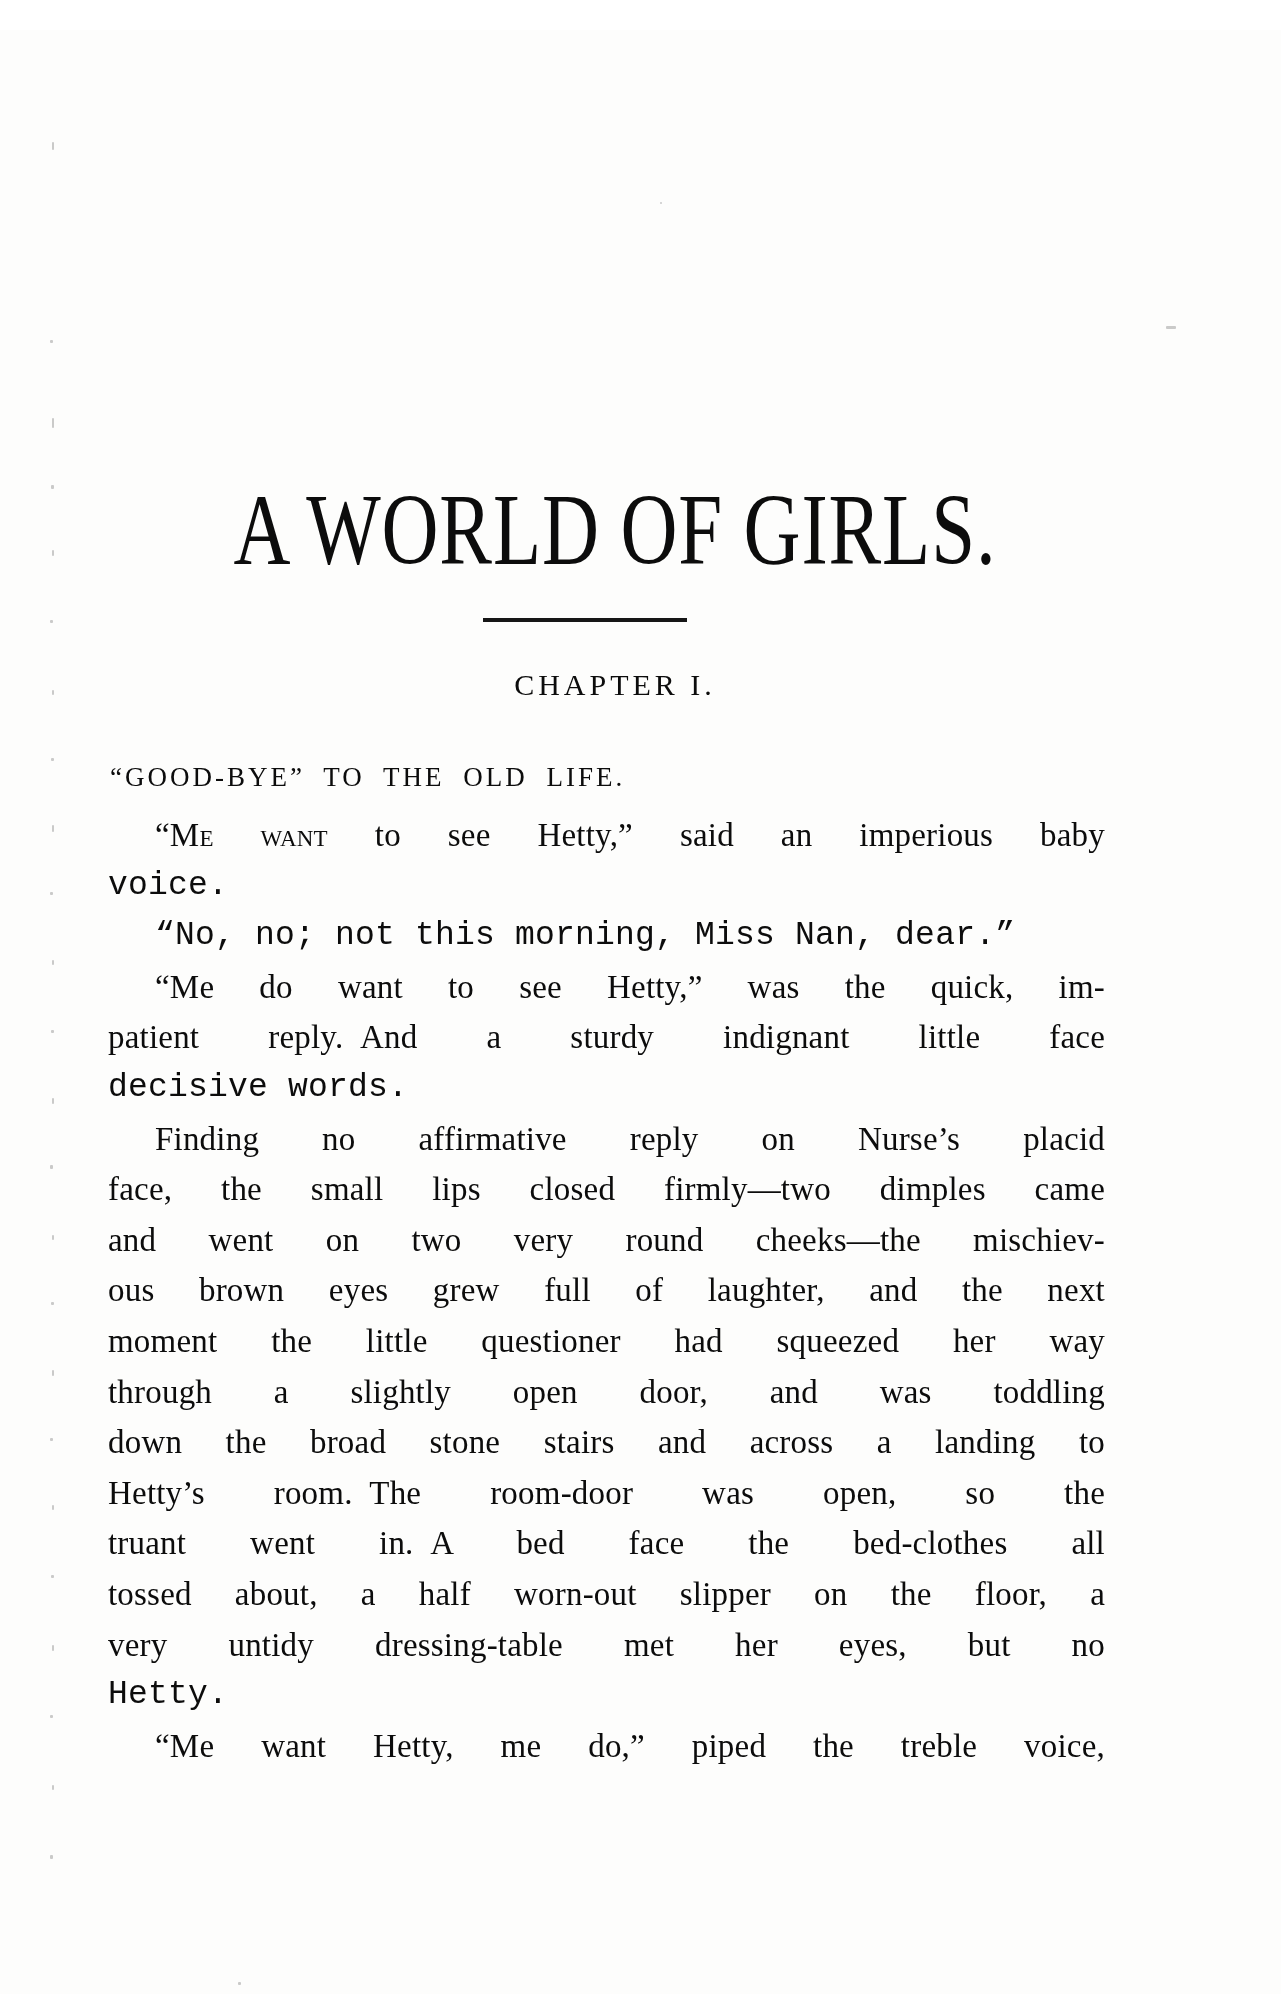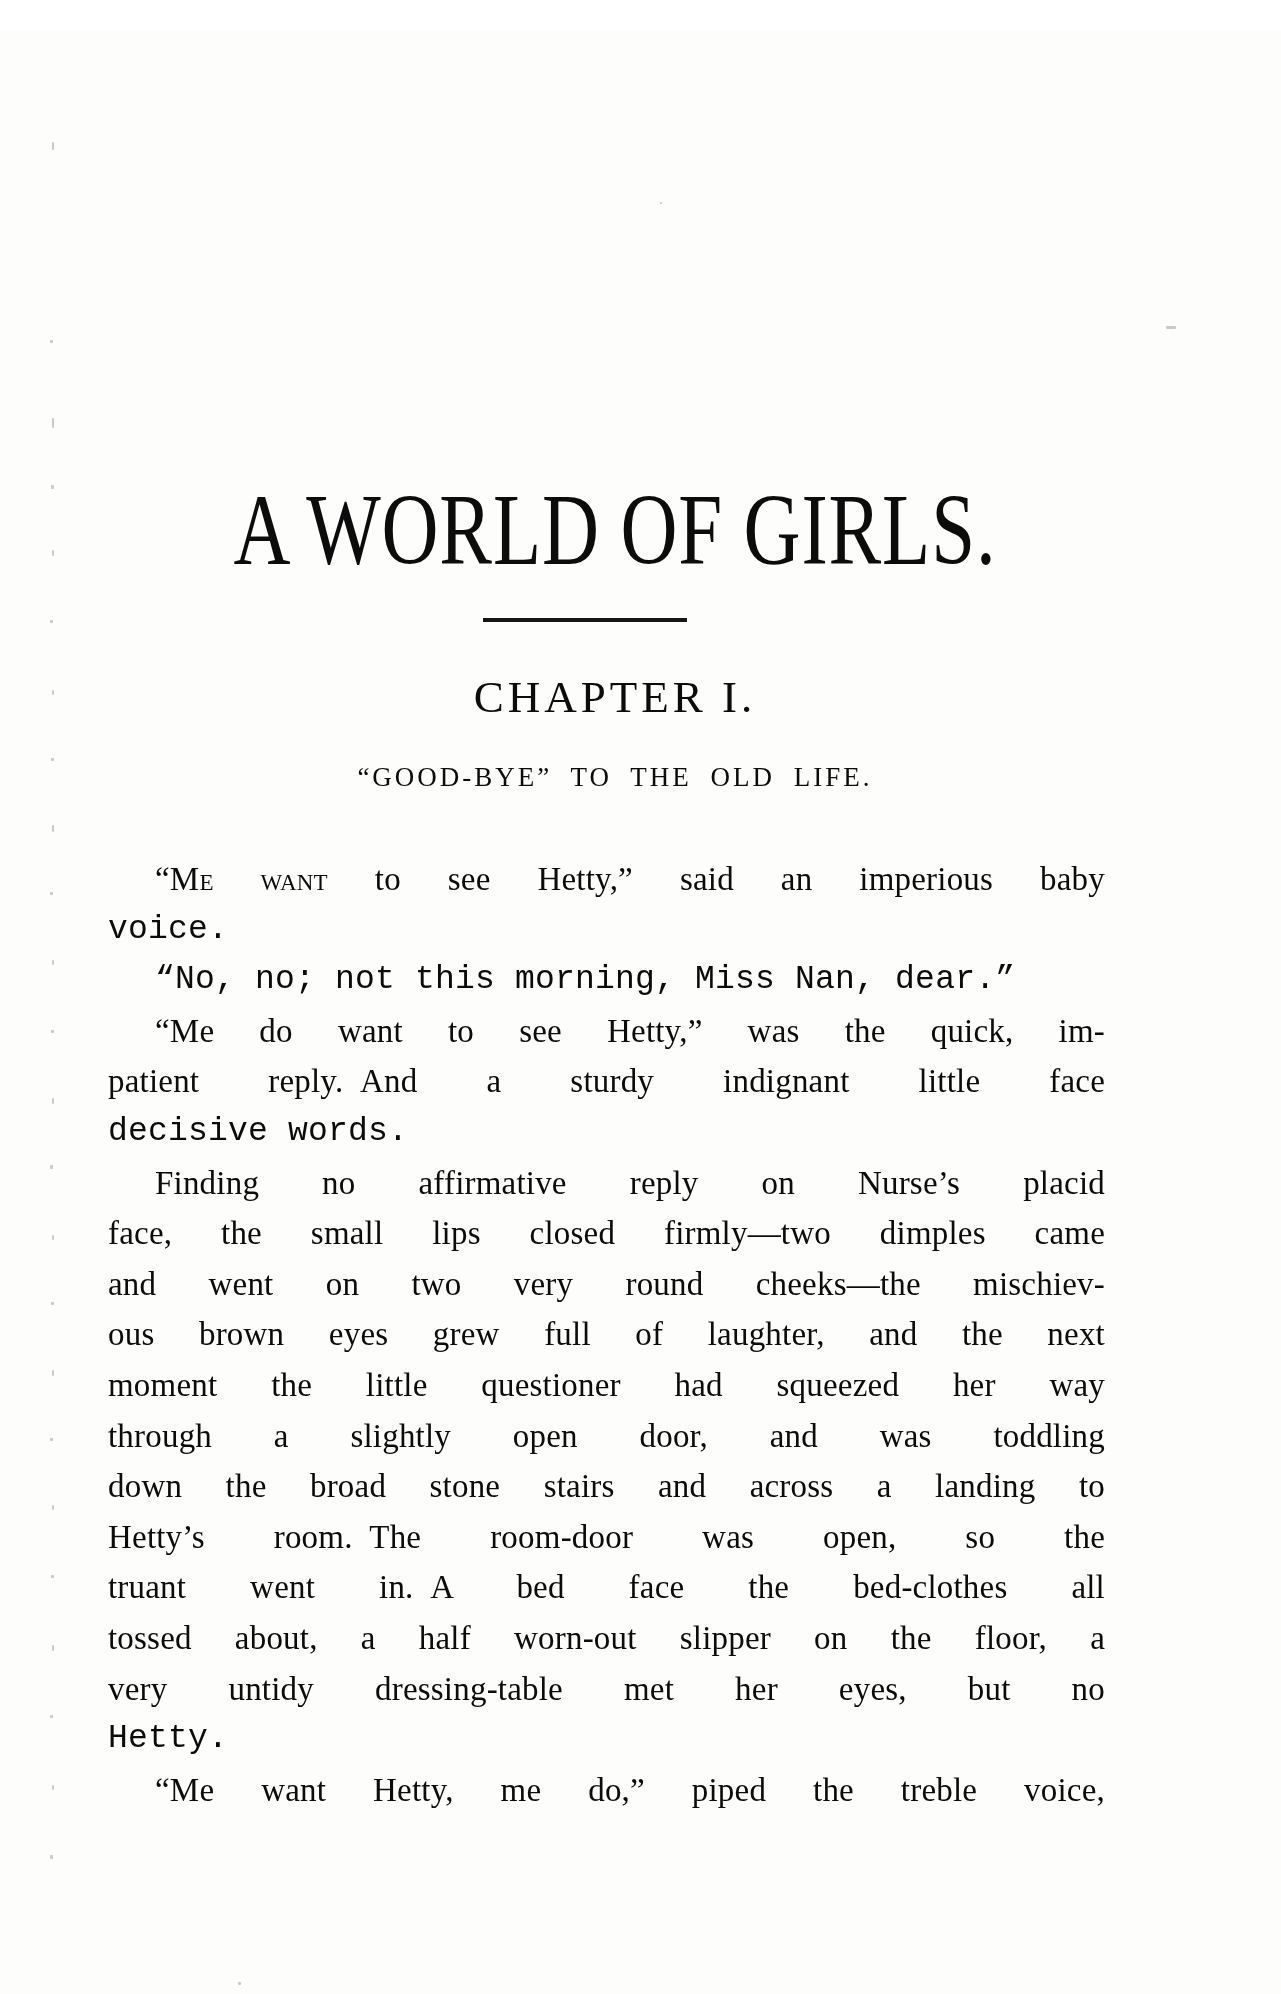--- a/index.html
+++ b/index.html
@@ -35,50 +35,50 @@
     position: absolute;
     top: 588px;
     left: 483px;
     width: 204px;
     height: 4px;
     background: #161616;
   }
 
   .chapter-heading {
     position: absolute;
-    top: 645px;
+    top: 632px;
     left: 110px;
     width: 1010px;
     margin: 0;
-    font-size: 45px;
+    font-size: 30px;
     line-height: 45px;
     font-weight: normal;
     text-align: center;
     letter-spacing: 4px;
     white-space: nowrap;
   }
 
   .section-heading {
     position: absolute;
     top: 731px;
     left: 110px;
     width: 1010px;
     margin: 0;
     font-size: 27px;
     line-height: 32px;
     font-weight: normal;
-    text-align: center;
+    text-align: left;
     letter-spacing: 3px;
     word-spacing: 9px;
     white-space: nowrap;
   }
 
   .body-text {
     position: absolute;
-    top: 824px;
+    top: 780px;
     left: 108px;
     width: 997px;
     font-size: 33px;
     line-height: 50.6px;
     letter-spacing: 0.2px;
   }
 
   .line {
     text-align: justify;
     text-align-last: justify;

